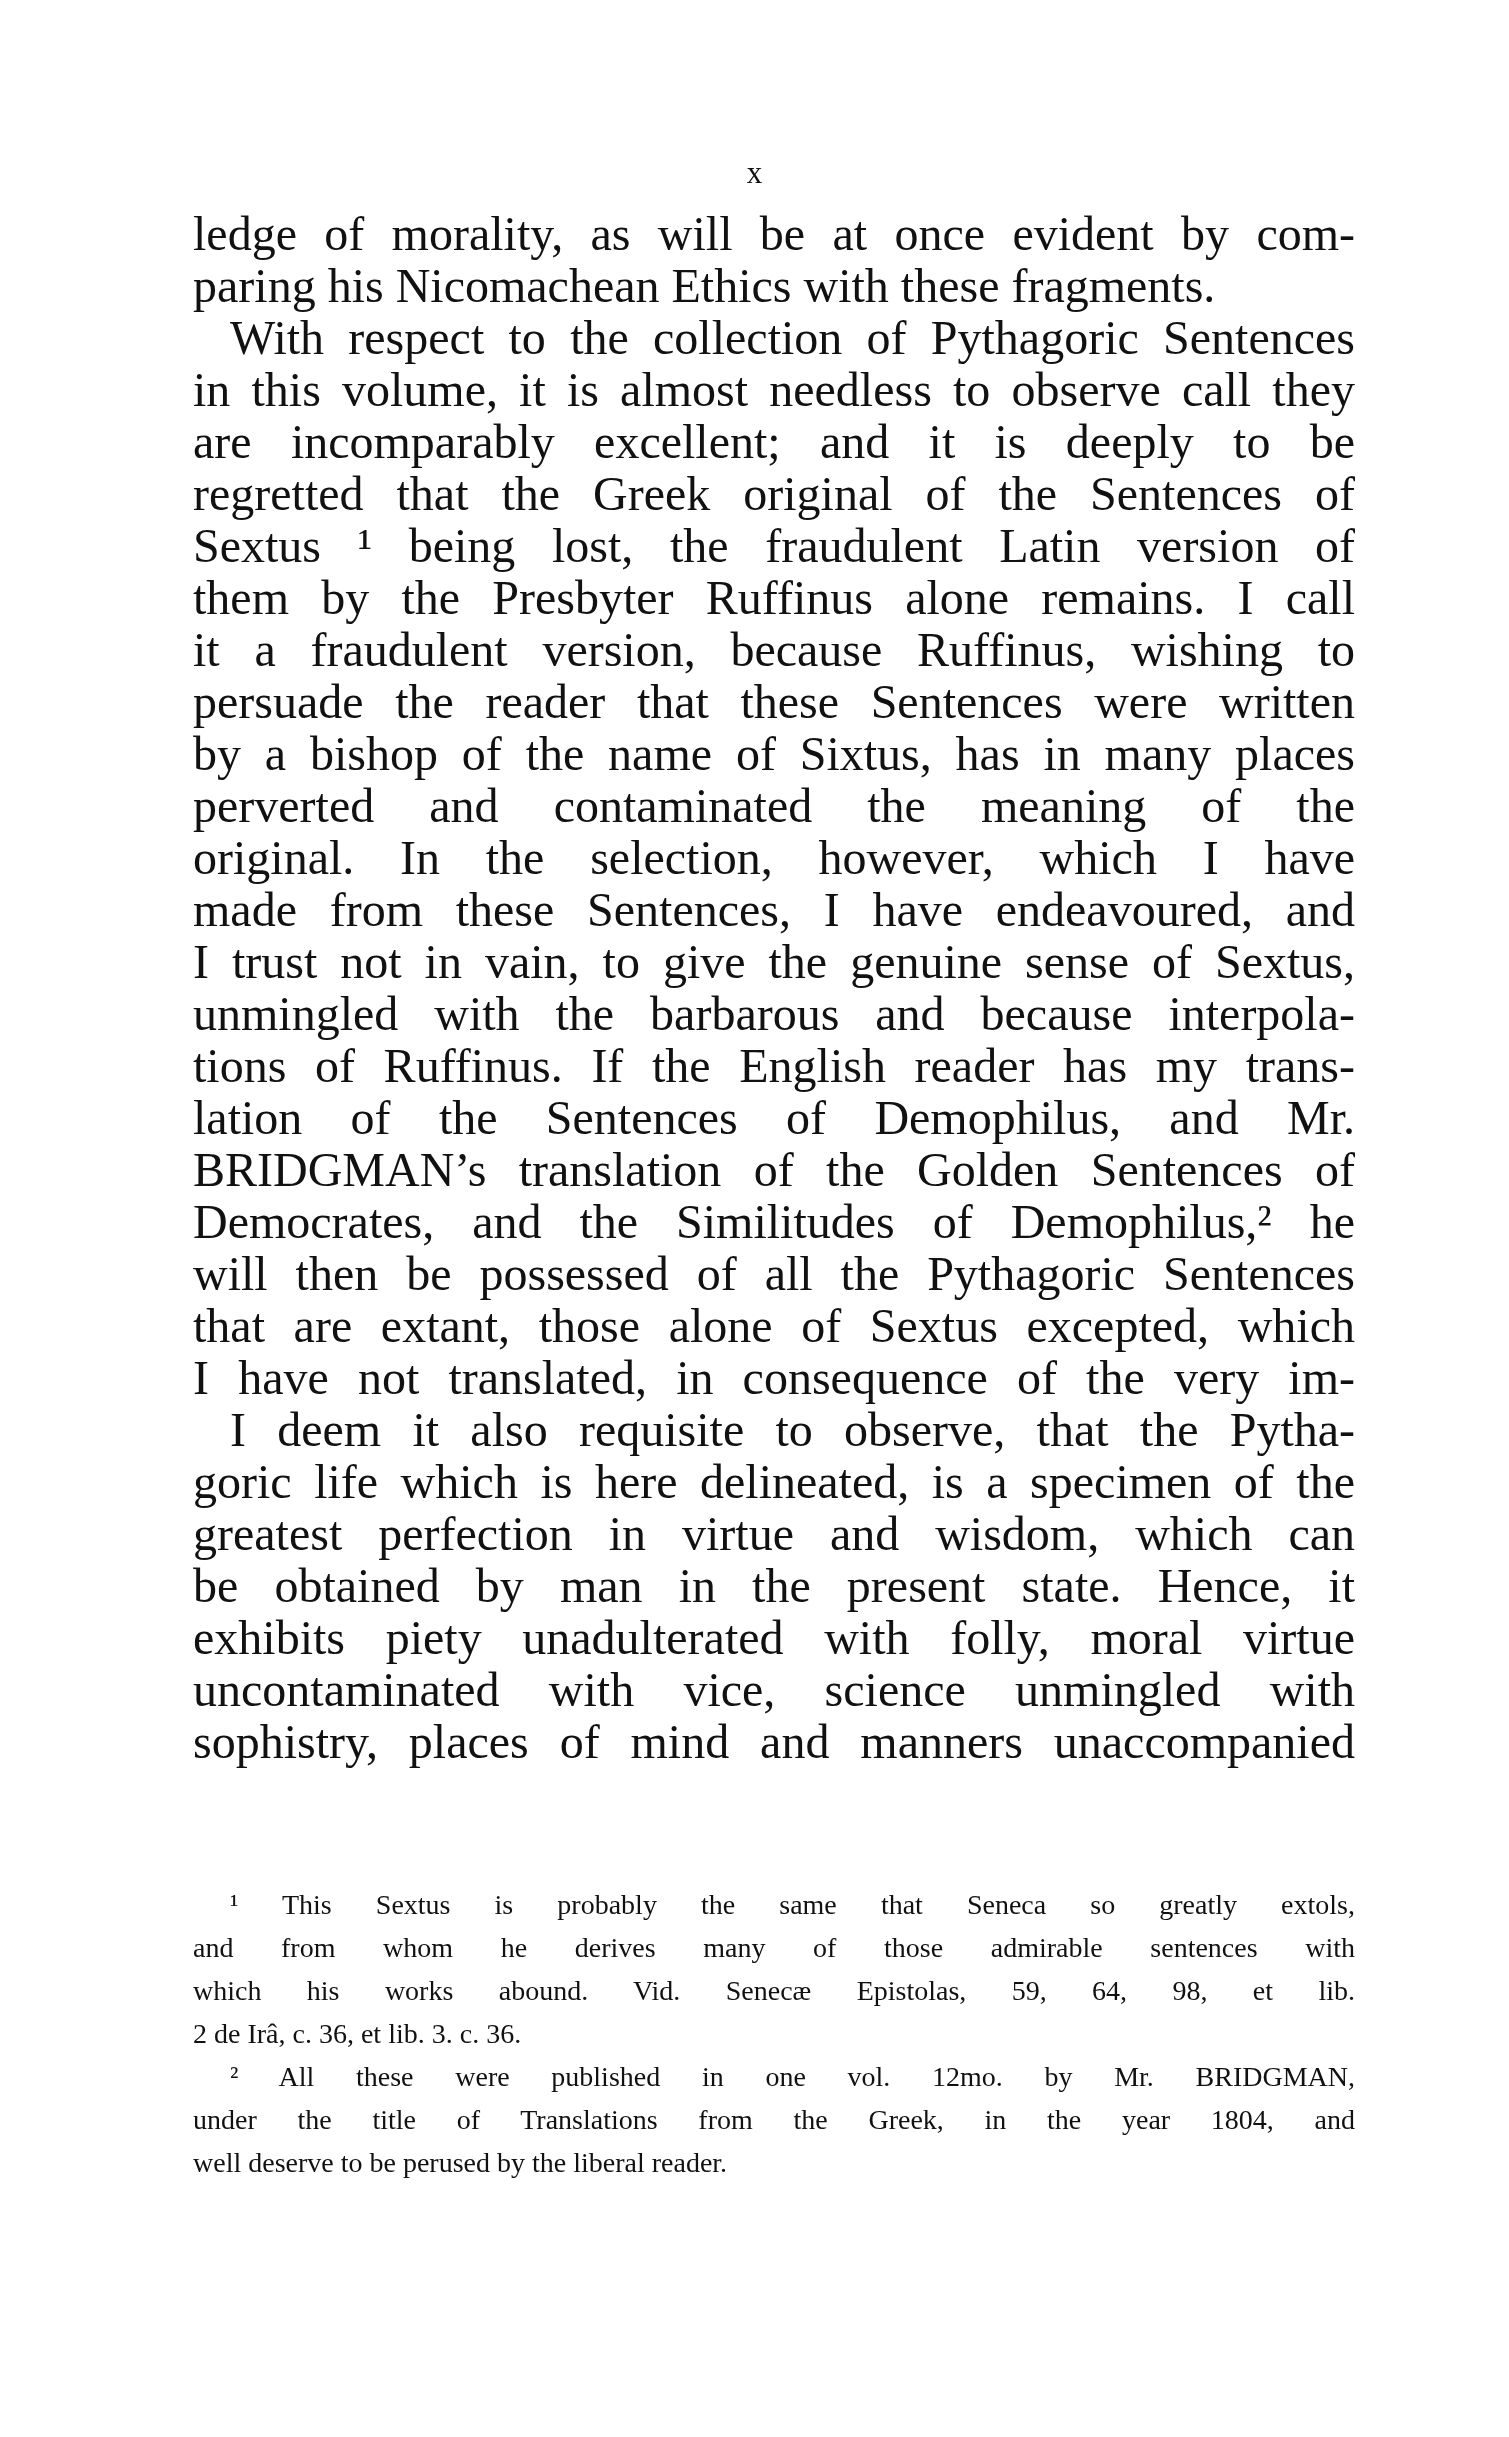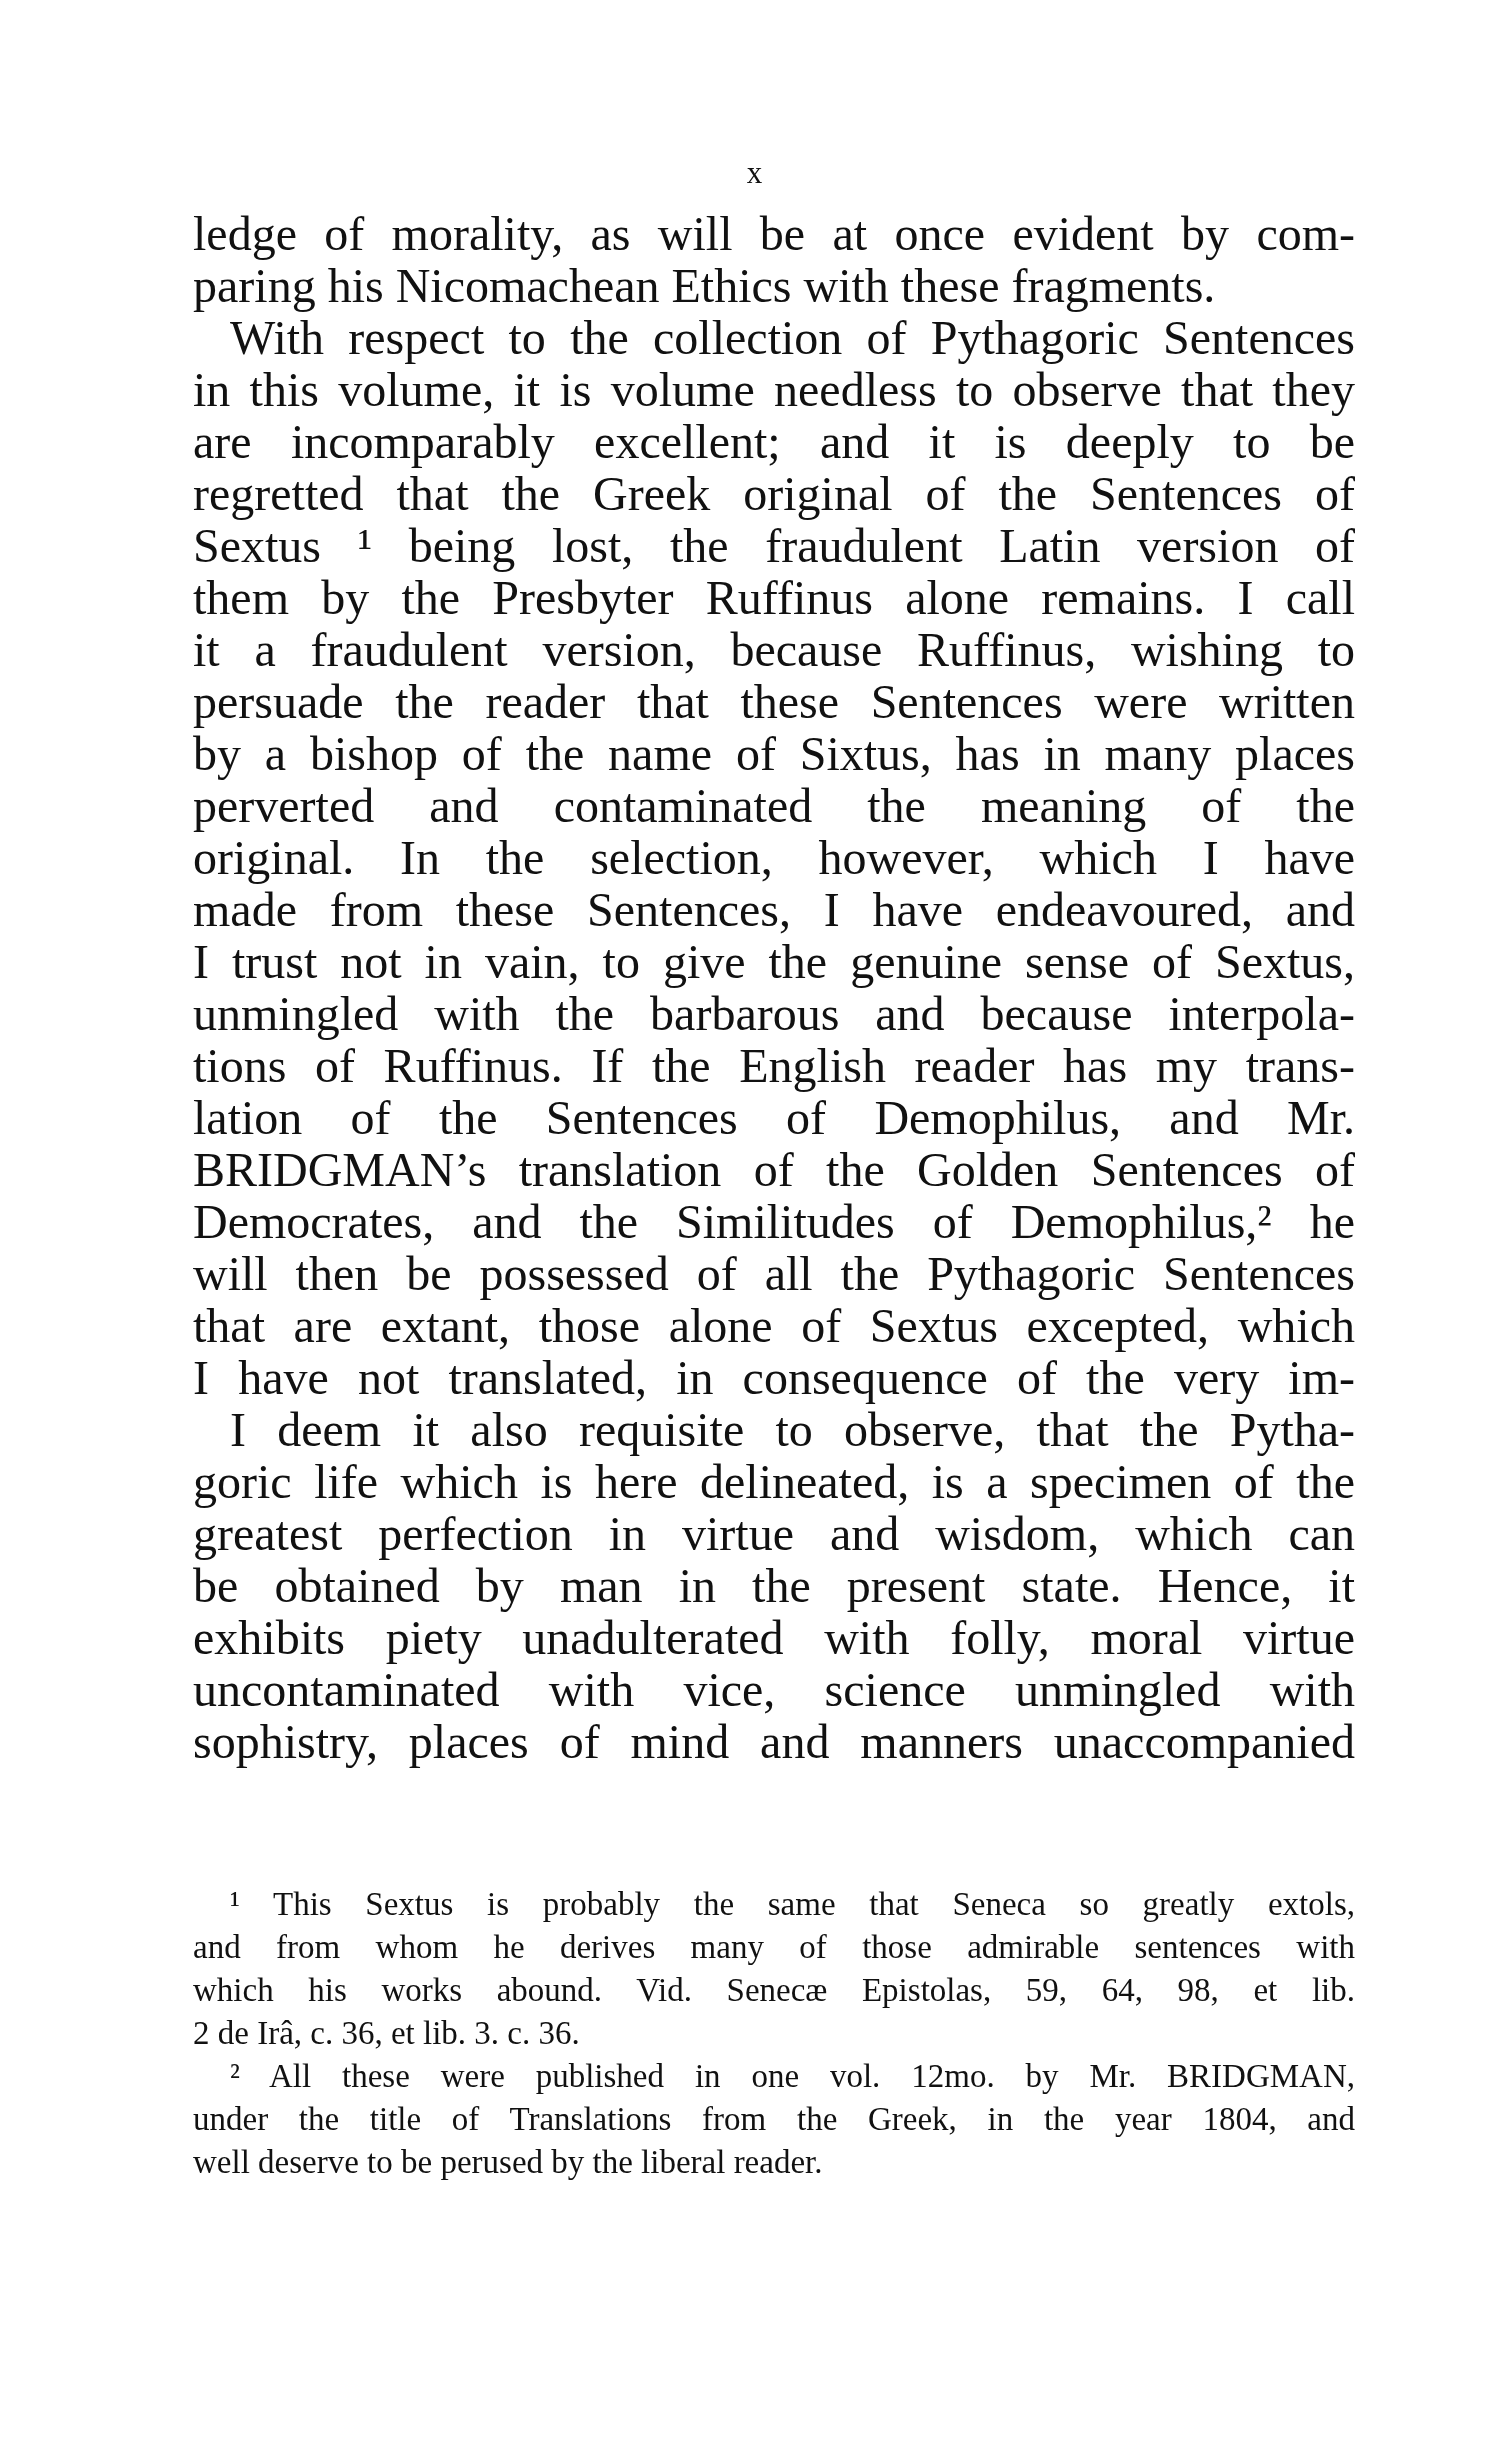--- a/index.html
+++ b/index.html
@@ -5,34 +5,34 @@
   html, body { margin:0; padding:0; background:#ffffff; }
   body { width:1509px; height:2438px; position:relative; overflow:hidden; color:#111111;
          font-family:"Liberation Serif", "DejaVu Serif", serif; }
   #page { position:absolute; left:0; top:0; width:1509px; height:2438px; }
   .folio { position:absolute; top:155px; left:0; width:1509px; text-align:center; font-size:31px; }
   .body-text { position:absolute; left:193px; width:1162px; top:208px; }
   .line { font-size:48px; line-height:52px; height:52px; white-space:nowrap; text-align:justify; text-align-last:justify; }
   .line.indent { padding-left:37px; }
   .line.last { text-align-last:left; }
   .notes { position:absolute; left:193px; width:1162px; top:1883px; }
-  .nline { font-size:33px; line-height:43px; height:43px; white-space:nowrap; text-align:justify; text-align-last:justify; }
+  .nline { font-size:28px; line-height:43px; height:43px; white-space:nowrap; text-align:justify; text-align-last:justify; }
   .nline.indent { padding-left:37px; }
   .nline.last { text-align-last:left; }
 </style>
 </head>
 <body>
 
 <div id="page">
   <div class="folio">x</div>
   <div class="body-text" id="body-text">
       <div class="line">ledge of morality, as will be at once evident by com-</div>
       <div class="line last">paring his Nicomachean Ethics with these fragments.</div>
       <div class="line indent">With respect to the collection of Pythagoric Sentences</div>
-      <div class="line">in this volume, it is volume needless to observe that they</div>
+      <div class="line">in this volume, it is almost needless to observe call they</div>
       <div class="line">are incomparably excellent; and it is deeply to be</div>
       <div class="line">regretted that the Greek original of the Sentences of</div>
       <div class="line">Sextus ¹ being lost, the fraudulent Latin version of</div>
       <div class="line">them by the Presbyter Ruffinus alone remains. I call</div>
       <div class="line">it a fraudulent version, because Ruffinus, wishing to</div>
       <div class="line">persuade the reader that these Sentences were written</div>
       <div class="line">by a bishop of the name of Sixtus, has in many places</div>
       <div class="line">perverted and contaminated the meaning of the</div>
       <div class="line">original. In the selection, however, which I have</div>
       <div class="line">made from these Sentences, I have endeavoured, and</div>

